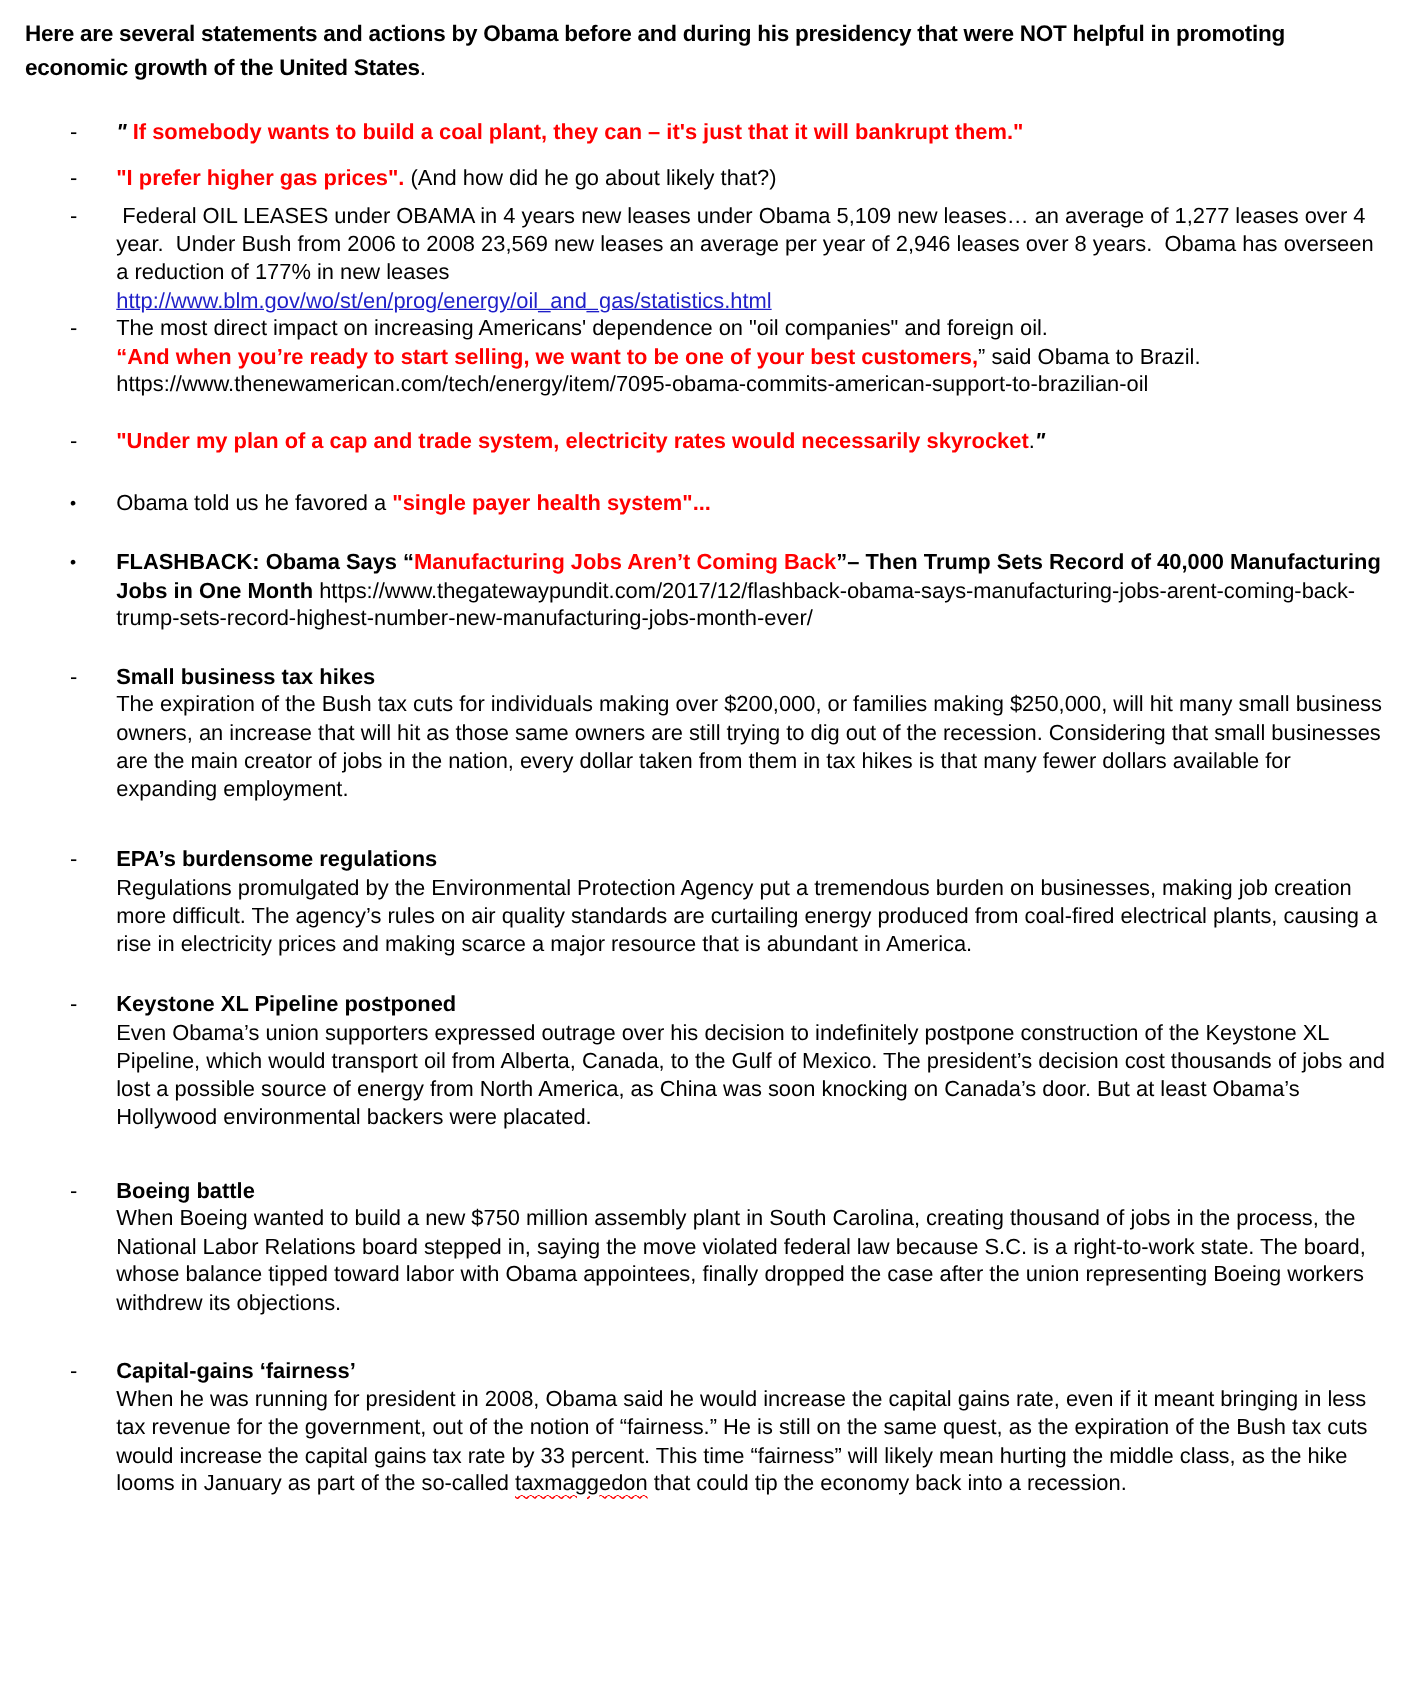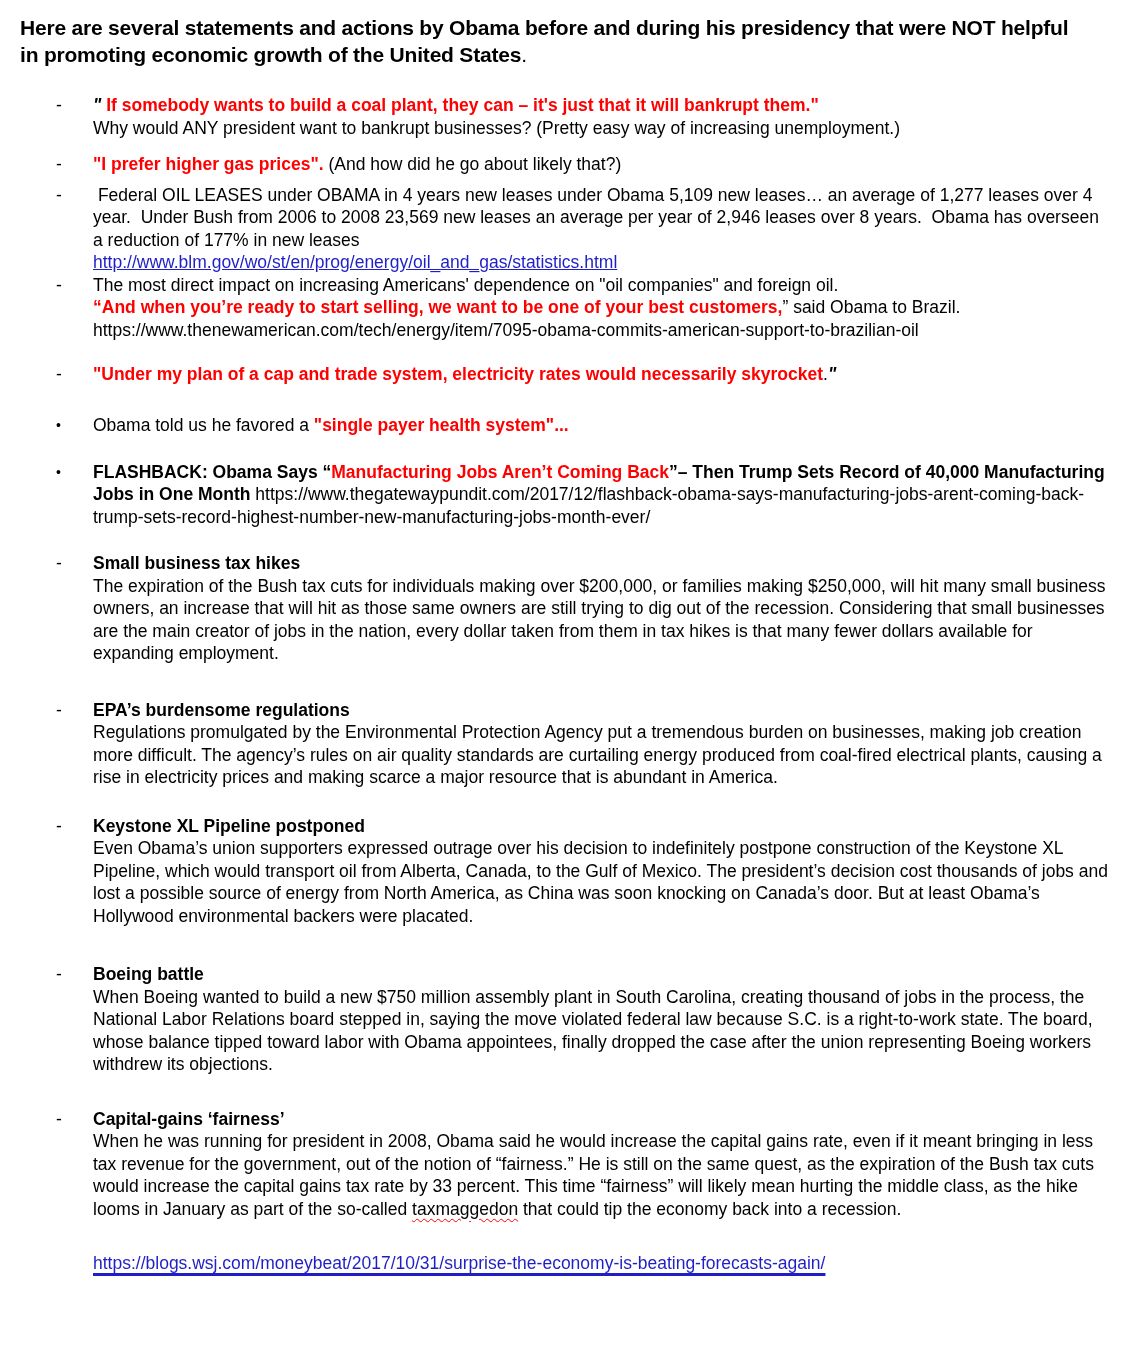--- a/index.html
+++ b/index.html
@@ -13,21 +13,21 @@
     color: #000000;
   }
   .page {
     position: relative;
     width: 1124px;
     height: 1360px;
     background: #ffffff;
   }
   .title {
     font-weight: 700;
-    font-size: 21px;
+    font-size: 18px;
     line-height: 27px;
     letter-spacing: -0.2px;
     margin: 14px 20px 0 20px;
     width: 1065px;
   }
   .t-tail { font-weight: 400; }
   .items { margin: 0; }
   .item {
     display: flex;
     padding-left: 56px;
@@ -68,21 +68,21 @@
   }
 </style>
 </head>
 <body>
 
 <div class="page">
   <div class="title"><span class="t-main">Here are several statements and actions by Obama before and during his presidency that were NOT helpful in promoting economic growth of the United States</span><span class="t-tail">.</span></div>
   <div class="items">
       <div class="item" style="margin-top: 26px;">
         <div class="marker">-</div>
-        <div class="content"><span class="s-bi">" </span><span class="s-r">If somebody wants to build a coal plant, they can – it's just that it will bankrupt them."</span><br><span class="s-n">Why would ANY president want to bankrupt businesses? (Pretty easy way of increasing unemployment.)</span></div>
+        <div class="content"><span class="s-bi">" </span><span class="s-r">If somebody wants to build a coal plant, they can – it's just that it will bankrupt them."</span><br></div>
       </div>
       <div class="item" style="margin-top: 14px;">
         <div class="marker">-</div>
         <div class="content"><span class="s-r">"I prefer higher gas prices". </span><span class="s-n">(And how did he go about likely that?)</span></div>
       </div>
       <div class="item" style="margin-top: 8px;">
         <div class="marker">-</div>
         <div class="content"><span class="s-n"> Federal OIL LEASES under OBAMA in 4 years new leases under Obama 5,109 new leases… an average of 1,277 leases over 4 year.  Under Bush from 2006 to 2008 23,569 new leases an average per year of 2,946 leases over 8 years.  Obama has overseen a reduction of 177% in new leases</span><br><a href="#" class="s-l">http://www.blm.gov/wo/st/en/prog/energy/oil_and_gas/statistics.html</a></div>
       </div>
       <div class="item" style="margin-top: 0px;">
@@ -114,18 +114,14 @@
         <div class="content"><span class="s-b">Keystone XL Pipeline postponed</span><br><span class="s-n">Even Obama’s union supporters expressed outrage over his decision to indefinitely postpone construction of the Keystone XL Pipeline, which would transport oil from Alberta, Canada, to the Gulf of Mexico. The president’s decision cost thousands of jobs and lost a possible source of energy from North America, as China was soon knocking on Canada’s door. But at least Obama’s Hollywood environmental backers were placated.</span></div>
       </div>
       <div class="item" style="margin-top: 36px;">
         <div class="marker">-</div>
         <div class="content"><span class="s-b">Boeing battle</span><br><span class="s-n">When Boeing wanted to build a new $750 million assembly plant in South Carolina, creating thousand of jobs in the process, the National Labor Relations board stepped in, saying the move violated federal law because S.C. is a right-to-work state. The board, whose balance tipped toward labor with Obama appointees, finally dropped the case after the union representing Boeing workers withdrew its objections.</span></div>
       </div>
       <div class="item" style="margin-top: 32px;">
         <div class="marker">-</div>
         <div class="content"><span class="s-b">Capital-gains ‘fairness’</span><br><span class="s-n">When he was running for president in 2008, Obama said he would increase the capital gains rate, even if it meant bringing in less tax revenue for the government, out of the notion of “fairness.” He is still on the same quest, as the expiration of the Bush tax cuts would increase the capital gains tax rate by 33 percent. This time “fairness” will likely mean hurting the middle class, as the hike looms in January as part of the so-called </span><span class="s-sp">taxmaggedon</span><span class="s-n"> that could tip the economy back into a recession.</span></div>
       </div>
-      <div class="item" style="margin-top: 32px;">
-        <div class="marker"></div>
-        <div class="content"><a href="#" class="s-lt">https://blogs.wsj.com/moneybeat/2017/10/31/surprise-the-economy-is-beating-forecasts-again/</a></div>
-      </div>
     </div>
 </div>
 
 </body></html>

